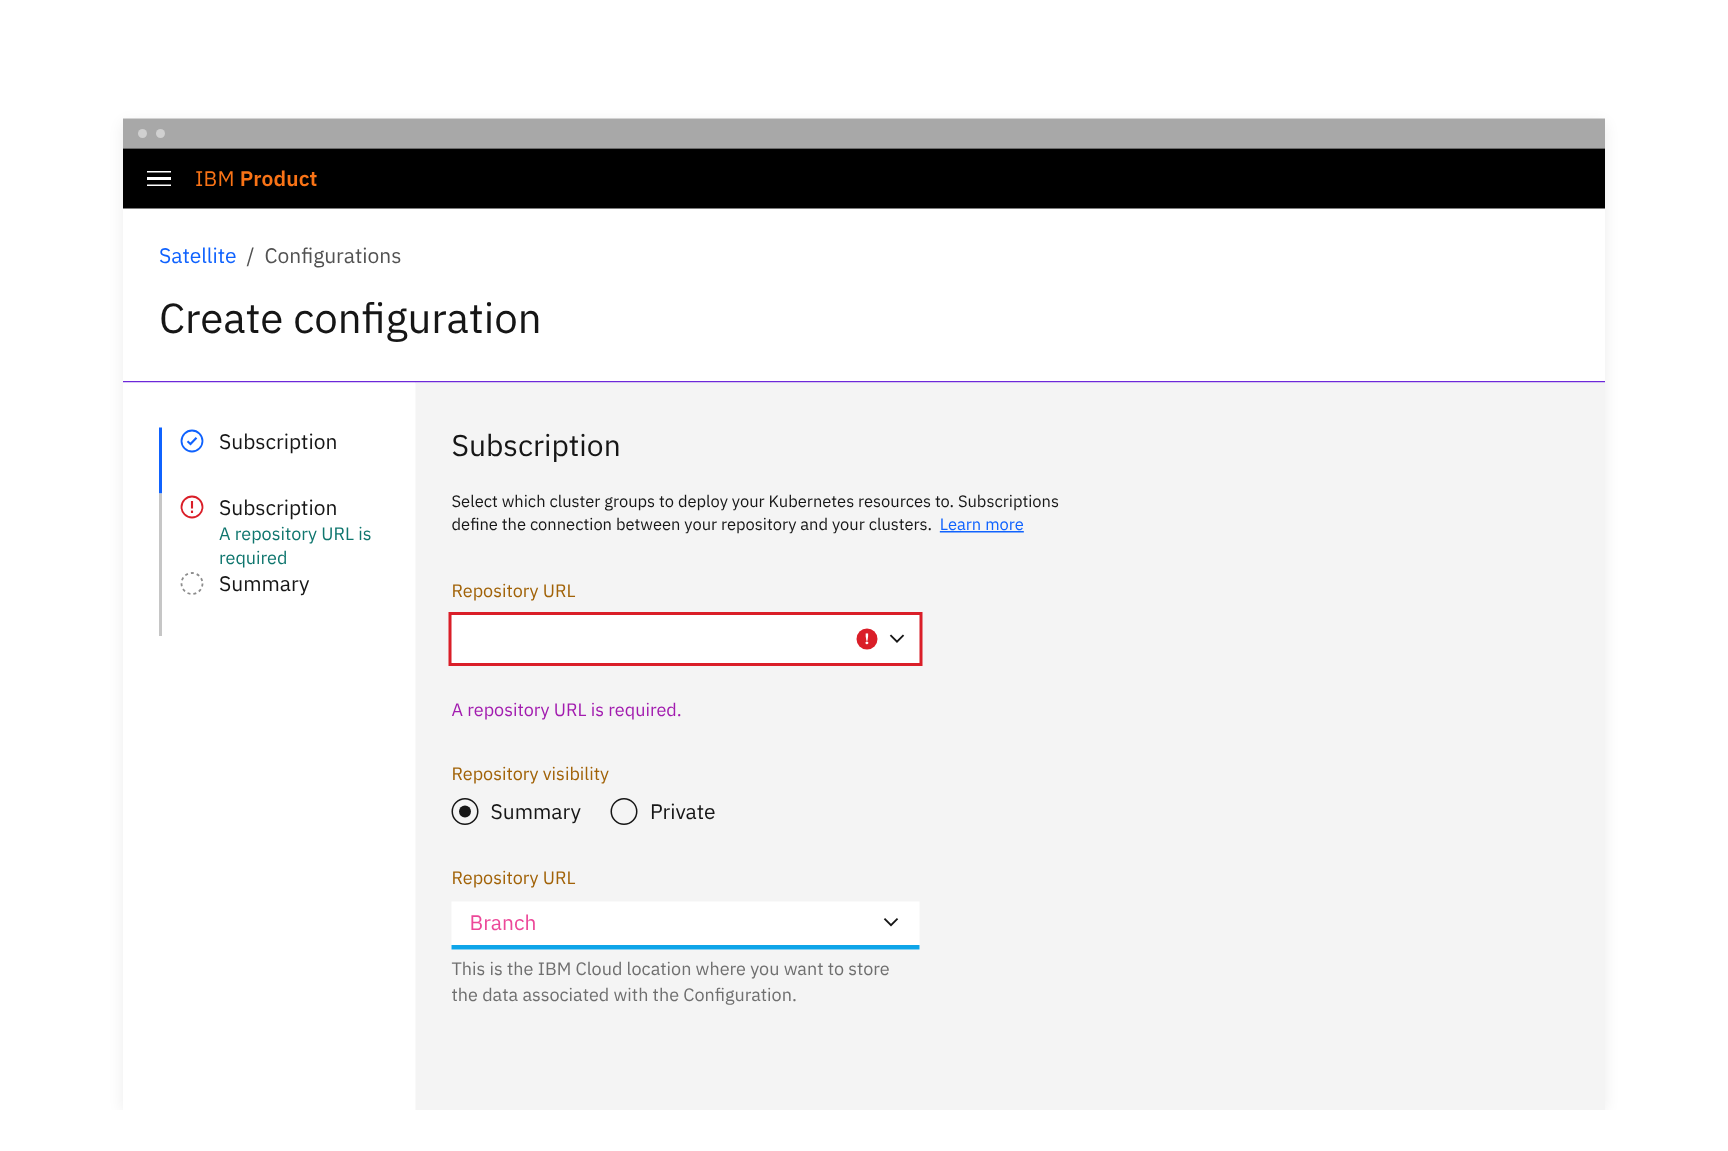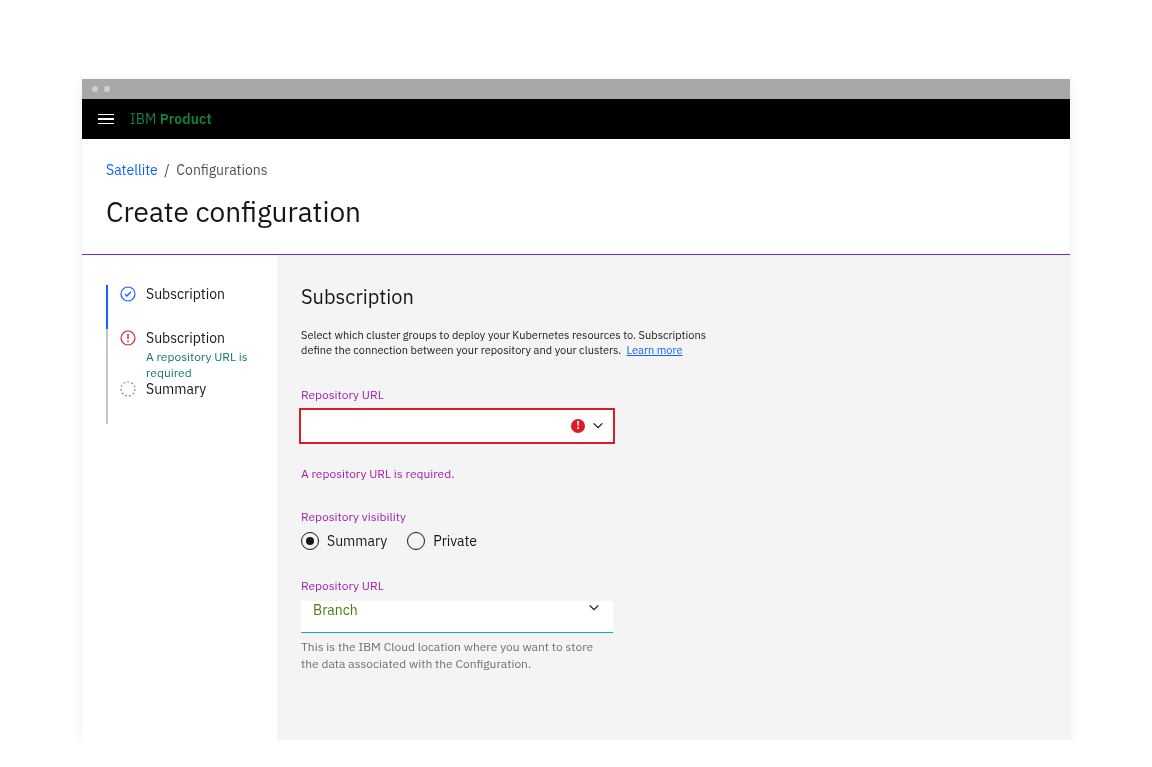--- a/index.html
+++ b/index.html
@@ -23,21 +23,21 @@
     padding-left: 10px;
     gap: 6px;
   }
   .dot {
     width: 6px; height: 6px; border-radius: 50%;
     background: #d0d0d0;
   }
   .header {
     height: 40px;
     background: #000;
-    color: #15803d;
+    color: #f97316;
     display: flex;
     align-items: center;
     padding: 0 16px;
     gap: 16px;
   }
   .hamburger {
     display: flex; flex-direction: column; gap: 3px;
     cursor: pointer;
   }
   .hamburger span {
@@ -110,21 +110,21 @@
     color: #161616;
     max-width: 430px;
     line-height: 1.4;
     margin-bottom: 28px;
   }
   .section-desc a { color: #0f62fe; text-decoration: underline; }
 
   .field { margin-bottom: 28px; max-width: 312px; }
   .field-label {
     font-size: 12px;
-    color: #a21caf;
+    color: #a16207;
     margin-bottom: 8px;
     display: block;
   }
   .combo {
     position: relative;
     background: #fff;
   }
   .combo input {
     width: 100%;
     height: 32px;
@@ -166,23 +166,23 @@
     border: 1px solid #161616;
     display: flex; align-items: center; justify-content: center;
   }
   .radio-circle.checked::after {
     content: ""; width: 8px; height: 8px; border-radius: 50%;
     background: #161616;
   }
 
   .select {
     position: relative; background: #fff; height: 32px;
-    border-bottom: 1px solid #0ea5e9;
-    display: flex; align-items: flex-start; padding: 0 12px;
-    font-size: 14px; color: #4d7c0f;
+    border-bottom: 3px solid #0ea5e9;
+    display: flex; align-items: center; padding: 0 12px;
+    font-size: 14px; color: #ec4899;
     cursor: pointer;
   }
   .select .chev { position: absolute; right: 12px; }
 
   .text-input {
     width: 100%; height: 32px; background: #fff;
     border: none; border-bottom: 1px solid #8d8d8d;
     padding: 0 12px; font-size: 14px; outline: none;
   }
 </style>

